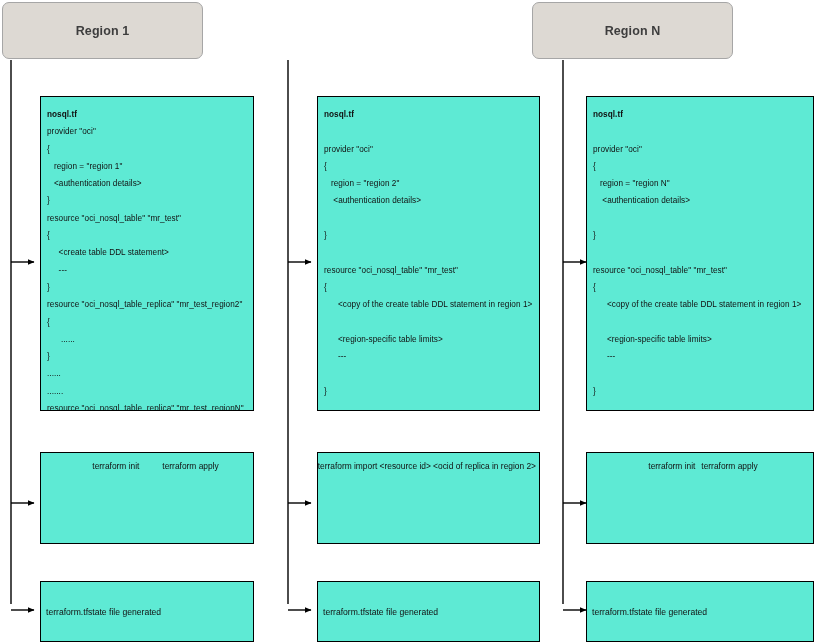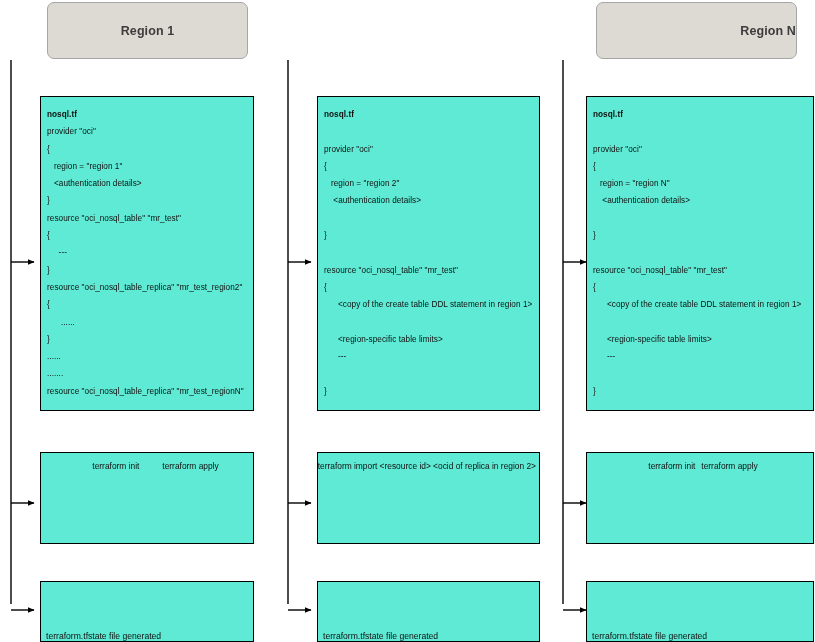--- a/index.html
+++ b/index.html
@@ -29,21 +29,20 @@
   }
   .region-header {
     position: absolute;
     background: #ddd9d3;
     border: 1px solid #a6a6a6;
     border-radius: 7px;
     display: flex;
     align-items: center;
     justify-content: center;
     box-sizing: border-box;
-    margin-left: 45px;
   }
   .region-header .hdr-label {
     font-size: 12.5px;
     font-weight: bold;
     color: #3d3d3d;
     letter-spacing: 0.1px;
   }
   .node-box {
     position: absolute;
     background: #5eead4;
@@ -77,21 +76,21 @@
   .cmd-line {
     font-size: 8.4px;
     color: #111111;
     line-height: 27px;
     white-space: pre;
     padding-left: 6px;
   }
   .state-body {
     height: 100%;
     display: flex;
-    align-items: flex-end;
+    align-items: center;
   }
   .state-line {
     font-size: 8.6px;
     color: #111111;
     padding-left: 5px;
     white-space: pre;
   }
 </style>
 </head>
 <body>
@@ -125,34 +124,35 @@
       <path d="M563,503 L586,503" stroke="#000000" stroke-width="1.4" fill="none" marker-end="url(#arrowhead)"></path>
       <path d="M563,610 L586,610" stroke="#000000" stroke-width="1.4" fill="none" marker-end="url(#arrowhead)"></path>
     </g>
   </svg>
 
   <div class="region-header" style="left:2px; top:2px; width:201px; height:57px;">
     <span class="hdr-label">Region 1</span>
   </div>
 
 
-  <div class="region-header" style="left:551px; top:2px; width:201px; height:57px;justify-content:flex-end;">
+  <div class="region-header" style="left:532px; top:2px; width:201px; height:57px;">
     <span class="hdr-label">Region N</span>
   </div>
 
   <div class="node-box" style="left:40px; top:96px; width:214px; height:315px;">
     <div class="code-body">
       <div class="code-line bold">nosql.tf</div>
       <div class="code-line">provider "oci"</div>
       <div class="code-line">{</div>
       <div class="code-line">   region = "region 1"</div>
       <div class="code-line">   &lt;authentication details&gt;</div>
       <div class="code-line">}</div>
       <div class="code-line">resource "oci_nosql_table" "mr_test"</div>
       <div class="code-line">{</div>
+      <div class="code-line">     &lt;create table DDL statement&gt;</div>
       <div class="code-line">     ---</div>
       <div class="code-line">}</div>
       <div class="code-line">resource "oci_nosql_table_replica" "mr_test_region2"</div>
       <div class="code-line">{</div>
       <div class="code-line">      ......</div>
       <div class="code-line">}</div>
       <div class="code-line">......</div>
       <div class="code-line">.......</div>
       <div class="code-line">resource "oci_nosql_table_replica" "mr_test_regionN"</div>
 

